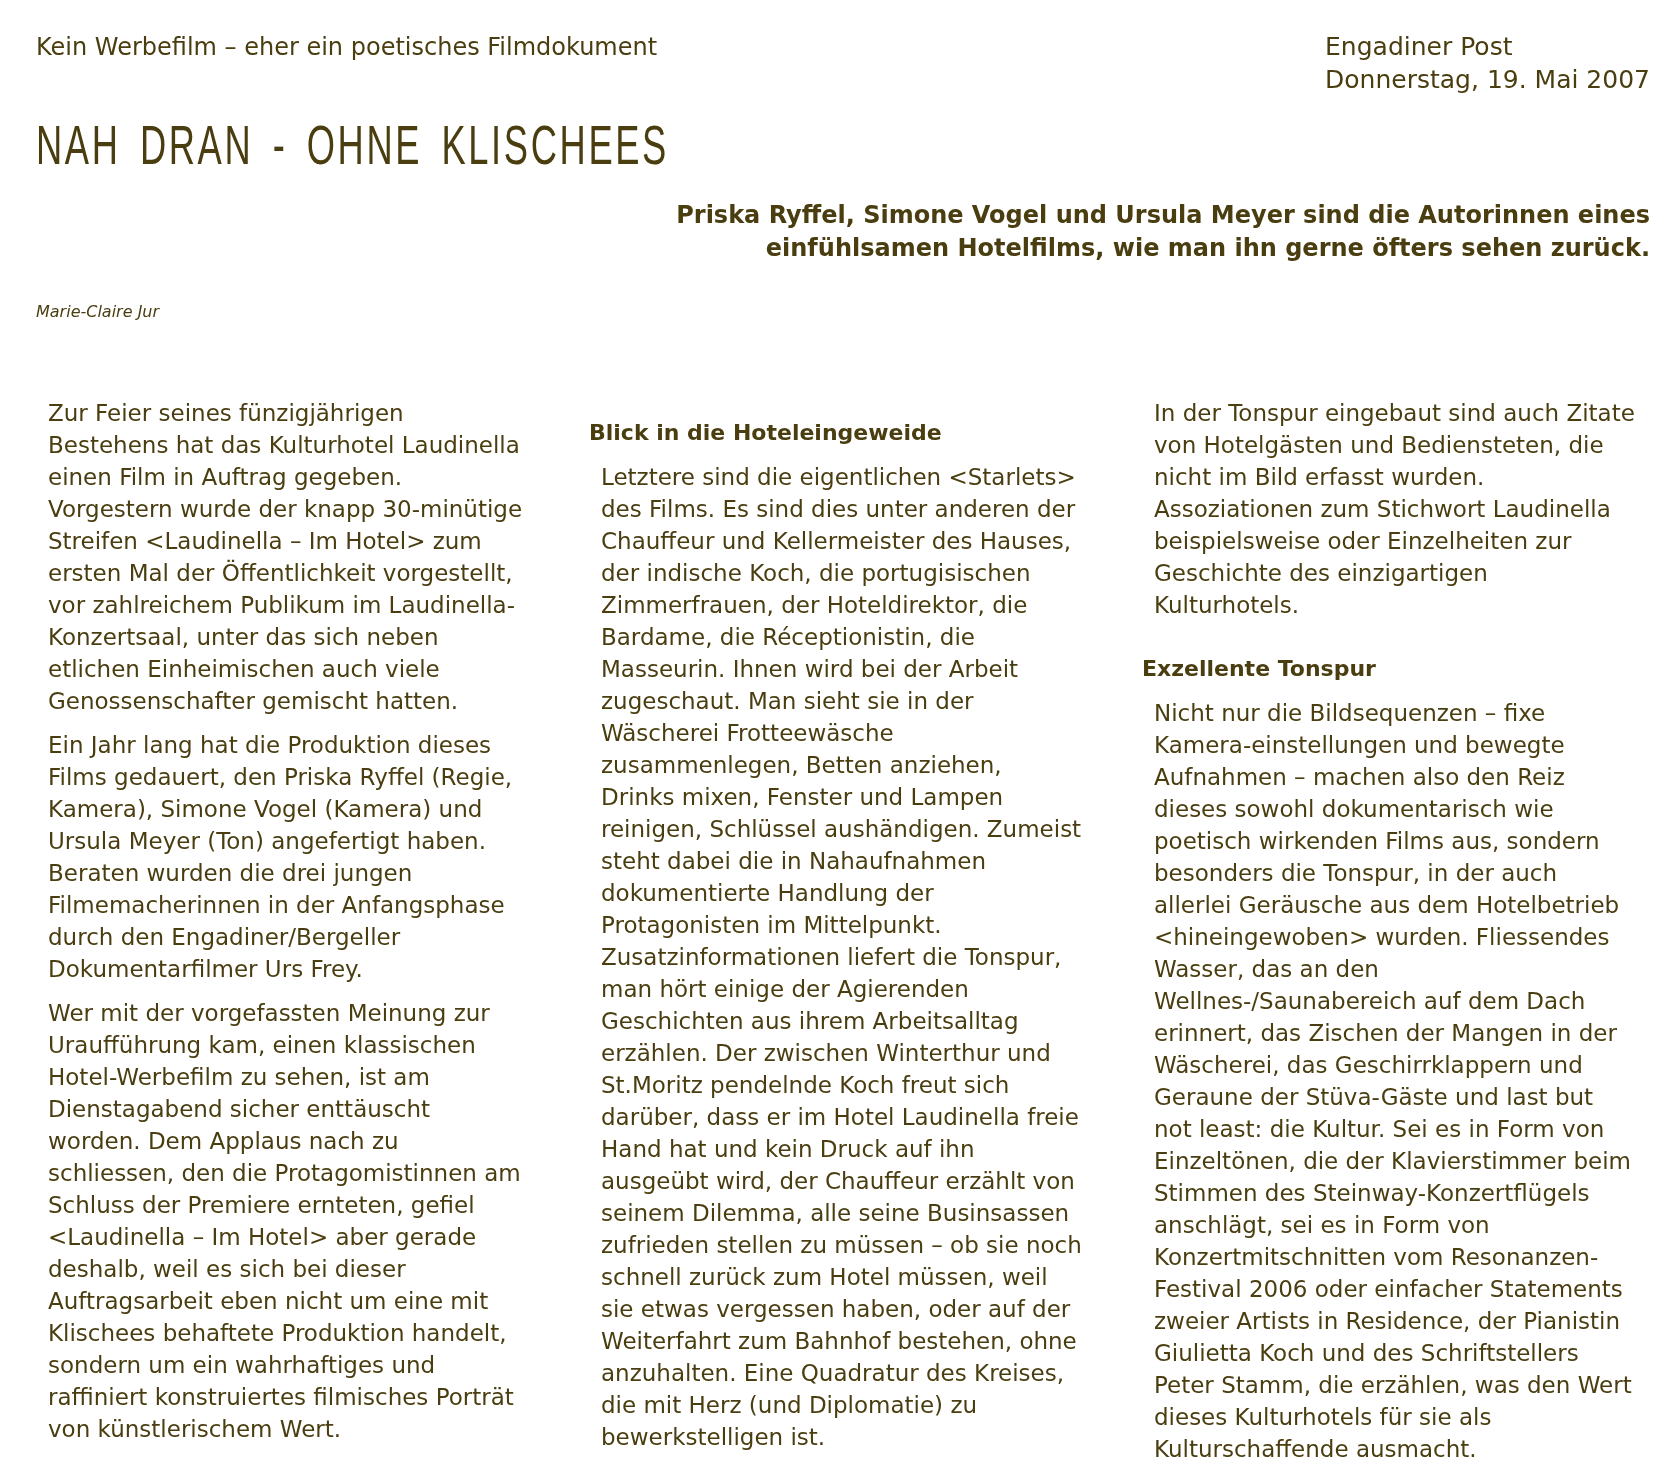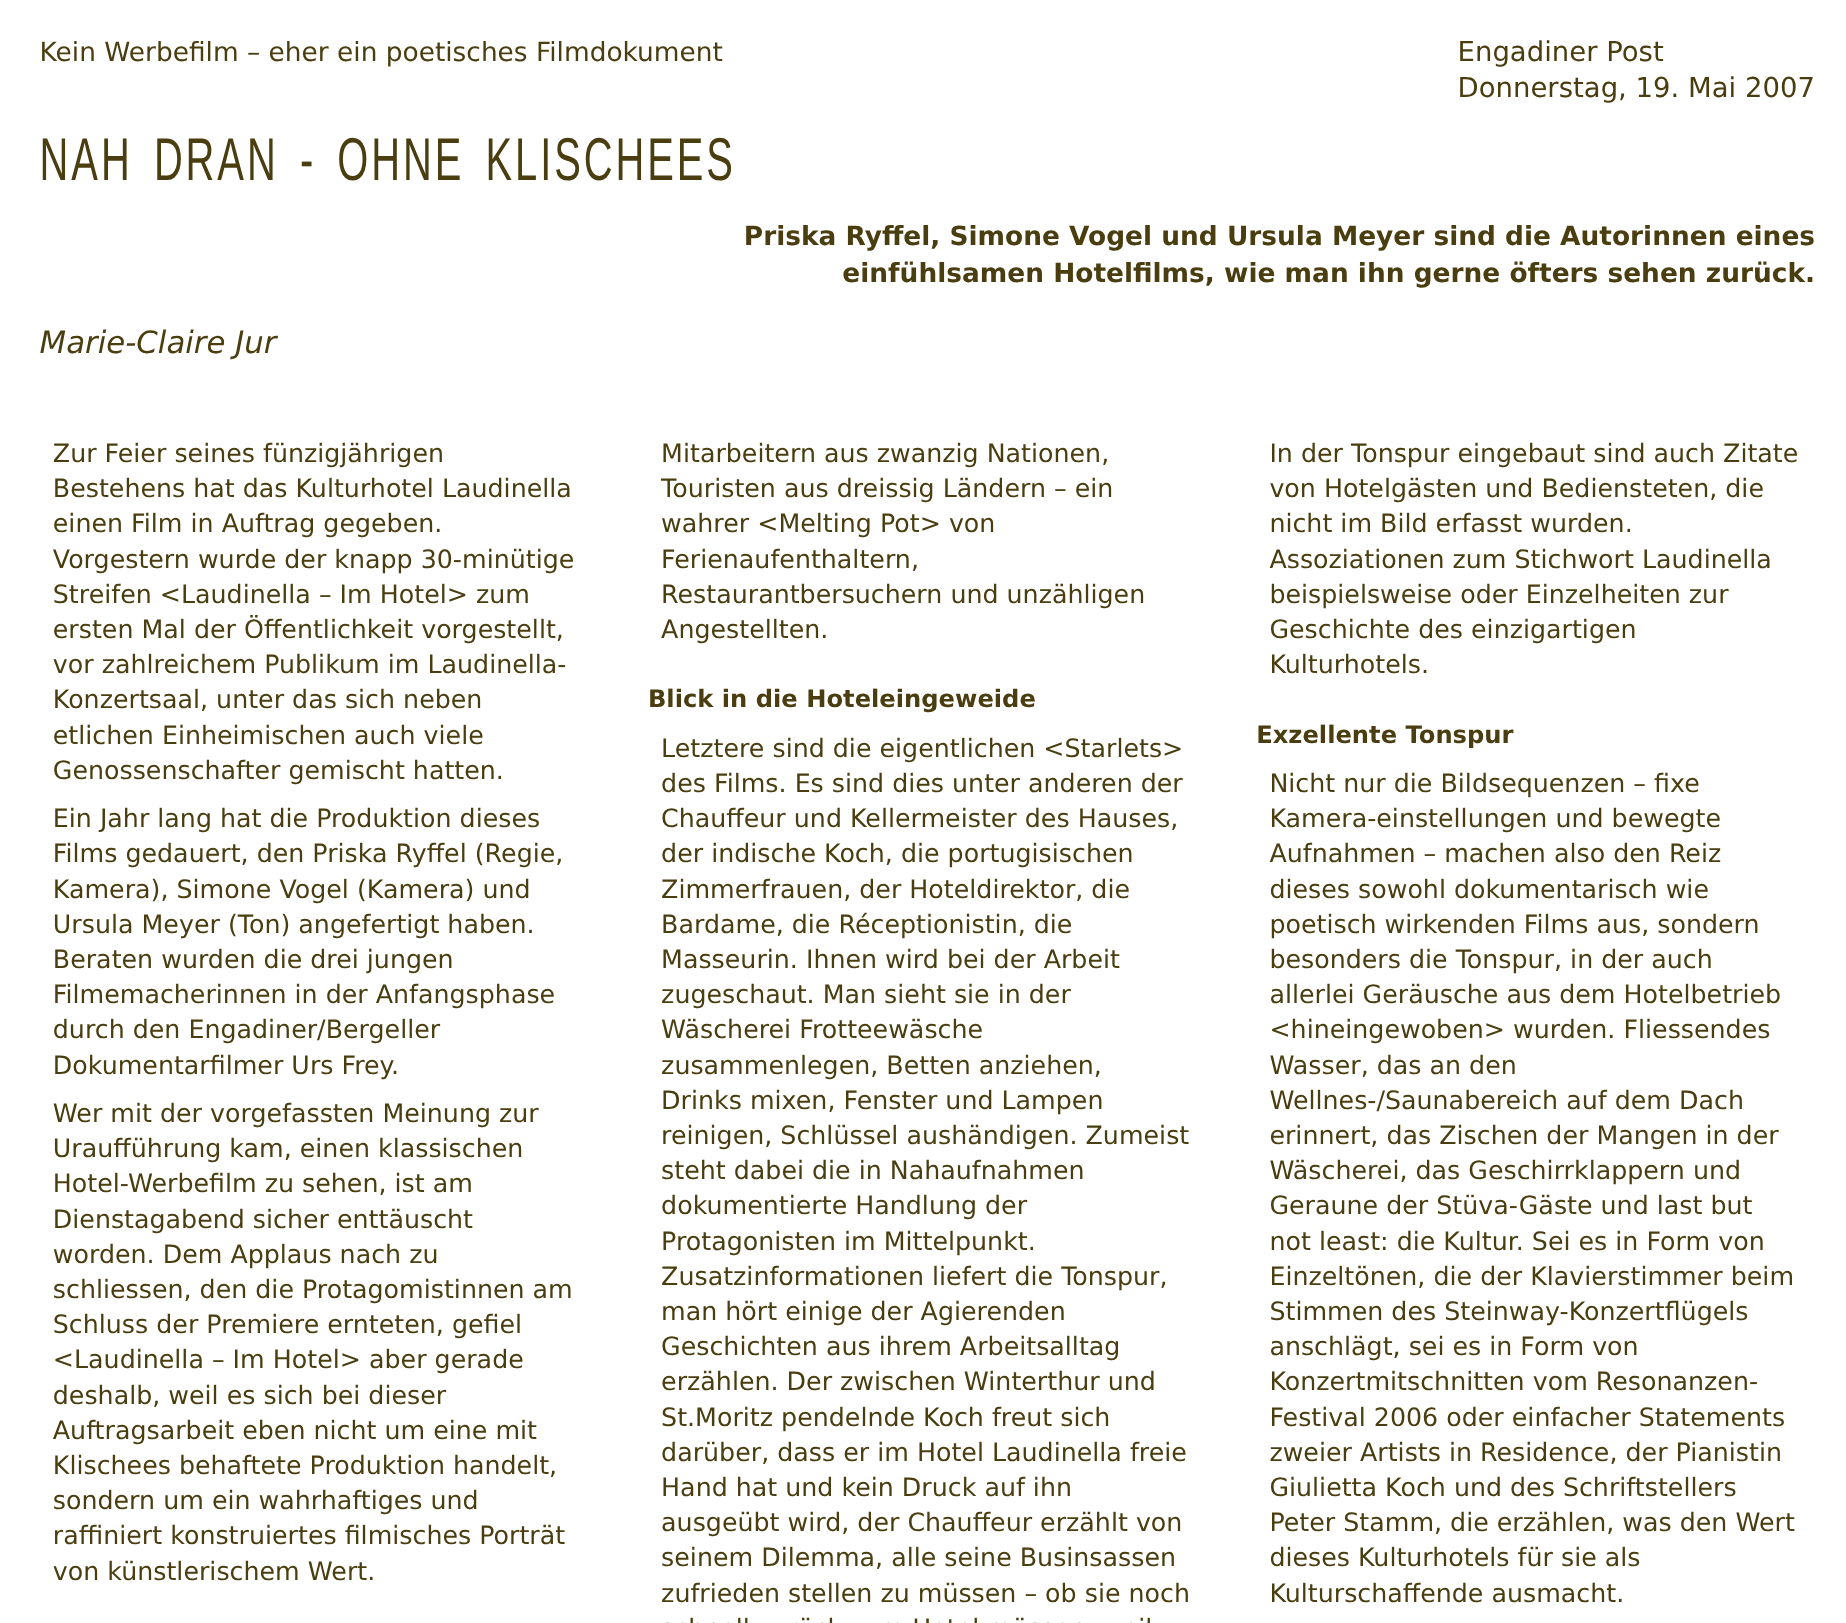--- a/index.html
+++ b/index.html
@@ -45,21 +45,21 @@
   }
   .lead{
     margin-top:26px;
     font-size:24px;
     font-weight:bold;
     line-height:33px;
     text-align:right;
   }
   .byline{
     margin-top:32px;
-    font-size:28px;
+    font-size:16px;
     font-style:italic;
     line-height:30px;
   }
   .columns{
     margin-top:58px;
     display:flex;
     gap:48px;
   }
   .column{
     width:505px;
@@ -96,21 +96,20 @@
 <div class="byline">Marie-Claire Jur</div>
 
 <main class="columns">
   <div class="column">
       <p class="para">Zur Feier seines fünzigjährigen Bestehens hat das Kulturhotel Laudinella einen Film in Auftrag gegeben. Vorgestern wurde der knapp 30-minütige Streifen &lt;Laudinella – Im Hotel&gt; zum ersten Mal der Öffentlichkeit vorgestellt, vor zahlreichem Publikum im Laudinella-Konzertsaal, unter das sich neben etlichen Einheimischen auch viele Genossenschafter gemischt hatten.</p>
       <p class="para">Ein Jahr lang hat die Produktion dieses Films gedauert, den Priska Ryffel (Regie, Kamera), Simone Vogel (Kamera) und Ursula Meyer (Ton) angefertigt haben. Beraten wurden die drei jungen Filmemacherinnen in der Anfangsphase durch den Engadiner/Bergeller Dokumentarfilmer Urs Frey.</p>
       <p class="para">Wer mit der vorgefassten Meinung zur Uraufführung kam, einen klassischen Hotel-Werbefilm zu sehen, ist am Dienstagabend sicher enttäuscht worden. Dem Applaus nach zu schliessen, den die Protagomistinnen am Schluss der Premiere ernteten, gefiel &lt;Laudinella – Im Hotel&gt; aber gerade deshalb, weil es sich bei dieser Auftragsarbeit eben nicht um eine mit Klischees behaftete Produktion handelt, sondern um ein wahrhaftiges und raffiniert konstruiertes filmisches Porträt von künstlerischem Wert.</p>
       <h3 class="subhead">Eine Momentaufnahme des Lebensraums</h3>
     </div>
   <div class="column">
-      <p class="para">Mitarbeitern aus zwanzig Nationen, Touristen aus dreissig Ländern – ein wahrer &lt;Melting Pot&gt; von Ferienaufenthaltern, Restaurantbersuchern und unzähligen Angestellten.</p>
       <h3 class="subhead">Blick in die Hoteleingeweide</h3>
       <p class="para">Letztere sind die eigentlichen &lt;Starlets&gt; des Films. Es sind dies unter anderen der Chauffeur und Kellermeister des Hauses, der indische Koch, die portugisischen Zimmerfrauen, der Hoteldirektor, die Bardame, die Réceptionistin, die Masseurin. Ihnen wird bei der Arbeit zugeschaut. Man sieht sie in der Wäscherei Frotteewäsche zusammenlegen, Betten anziehen, Drinks mixen, Fenster und Lampen reinigen, Schlüssel aushändigen. Zumeist steht dabei die in Nahaufnahmen dokumentierte Handlung der Protagonisten im Mittelpunkt. Zusatzinformationen liefert die Tonspur, man hört einige der Agierenden Geschichten aus ihrem Arbeitsalltag erzählen. Der zwischen Winterthur und St.Moritz pendelnde Koch freut sich darüber, dass er im Hotel Laudinella freie Hand hat und kein Druck auf ihn ausgeübt wird, der Chauffeur erzählt von seinem Dilemma, alle seine Businsassen zufrieden stellen zu müssen – ob sie noch schnell zurück zum Hotel müssen, weil sie etwas vergessen haben, oder auf der Weiterfahrt zum Bahnhof bestehen, ohne anzuhalten. Eine Quadratur des Kreises, die mit Herz (und Diplomatie) zu bewerkstelligen ist.</p>
     </div>
   <div class="column">
       <p class="para">In der Tonspur eingebaut sind auch Zitate von Hotelgästen und Bediensteten, die nicht im Bild erfasst wurden. Assoziationen zum Stichwort Laudinella beispielsweise oder Einzelheiten zur Geschichte des einzigartigen Kulturhotels.</p>
       <h3 class="subhead">Exzellente Tonspur</h3>
       <p class="para">Nicht nur die Bildsequenzen – fixe Kamera-einstellungen und bewegte Aufnahmen – machen also den Reiz dieses sowohl dokumentarisch wie poetisch wirkenden Films aus, sondern besonders die Tonspur, in der auch allerlei Geräusche aus dem Hotelbetrieb &lt;hineingewoben&gt; wurden. Fliessendes Wasser, das an den Wellnes-/Saunabereich auf dem Dach erinnert, das Zischen der Mangen in der Wäscherei, das Geschirrklappern und Geraune der Stüva-Gäste und last but not least: die Kultur. Sei es in Form von Einzeltönen, die der Klavierstimmer beim Stimmen des Steinway-Konzertflügels anschlägt, sei es in Form von Konzertmitschnitten vom Resonanzen- Festival 2006 oder einfacher Statements zweier Artists in Residence, der Pianistin Giulietta Koch und des Schriftstellers Peter Stamm, die erzählen, was den Wert dieses Kulturhotels für sie als Kulturschaffende ausmacht.</p>
     </div>
 </main>
 

